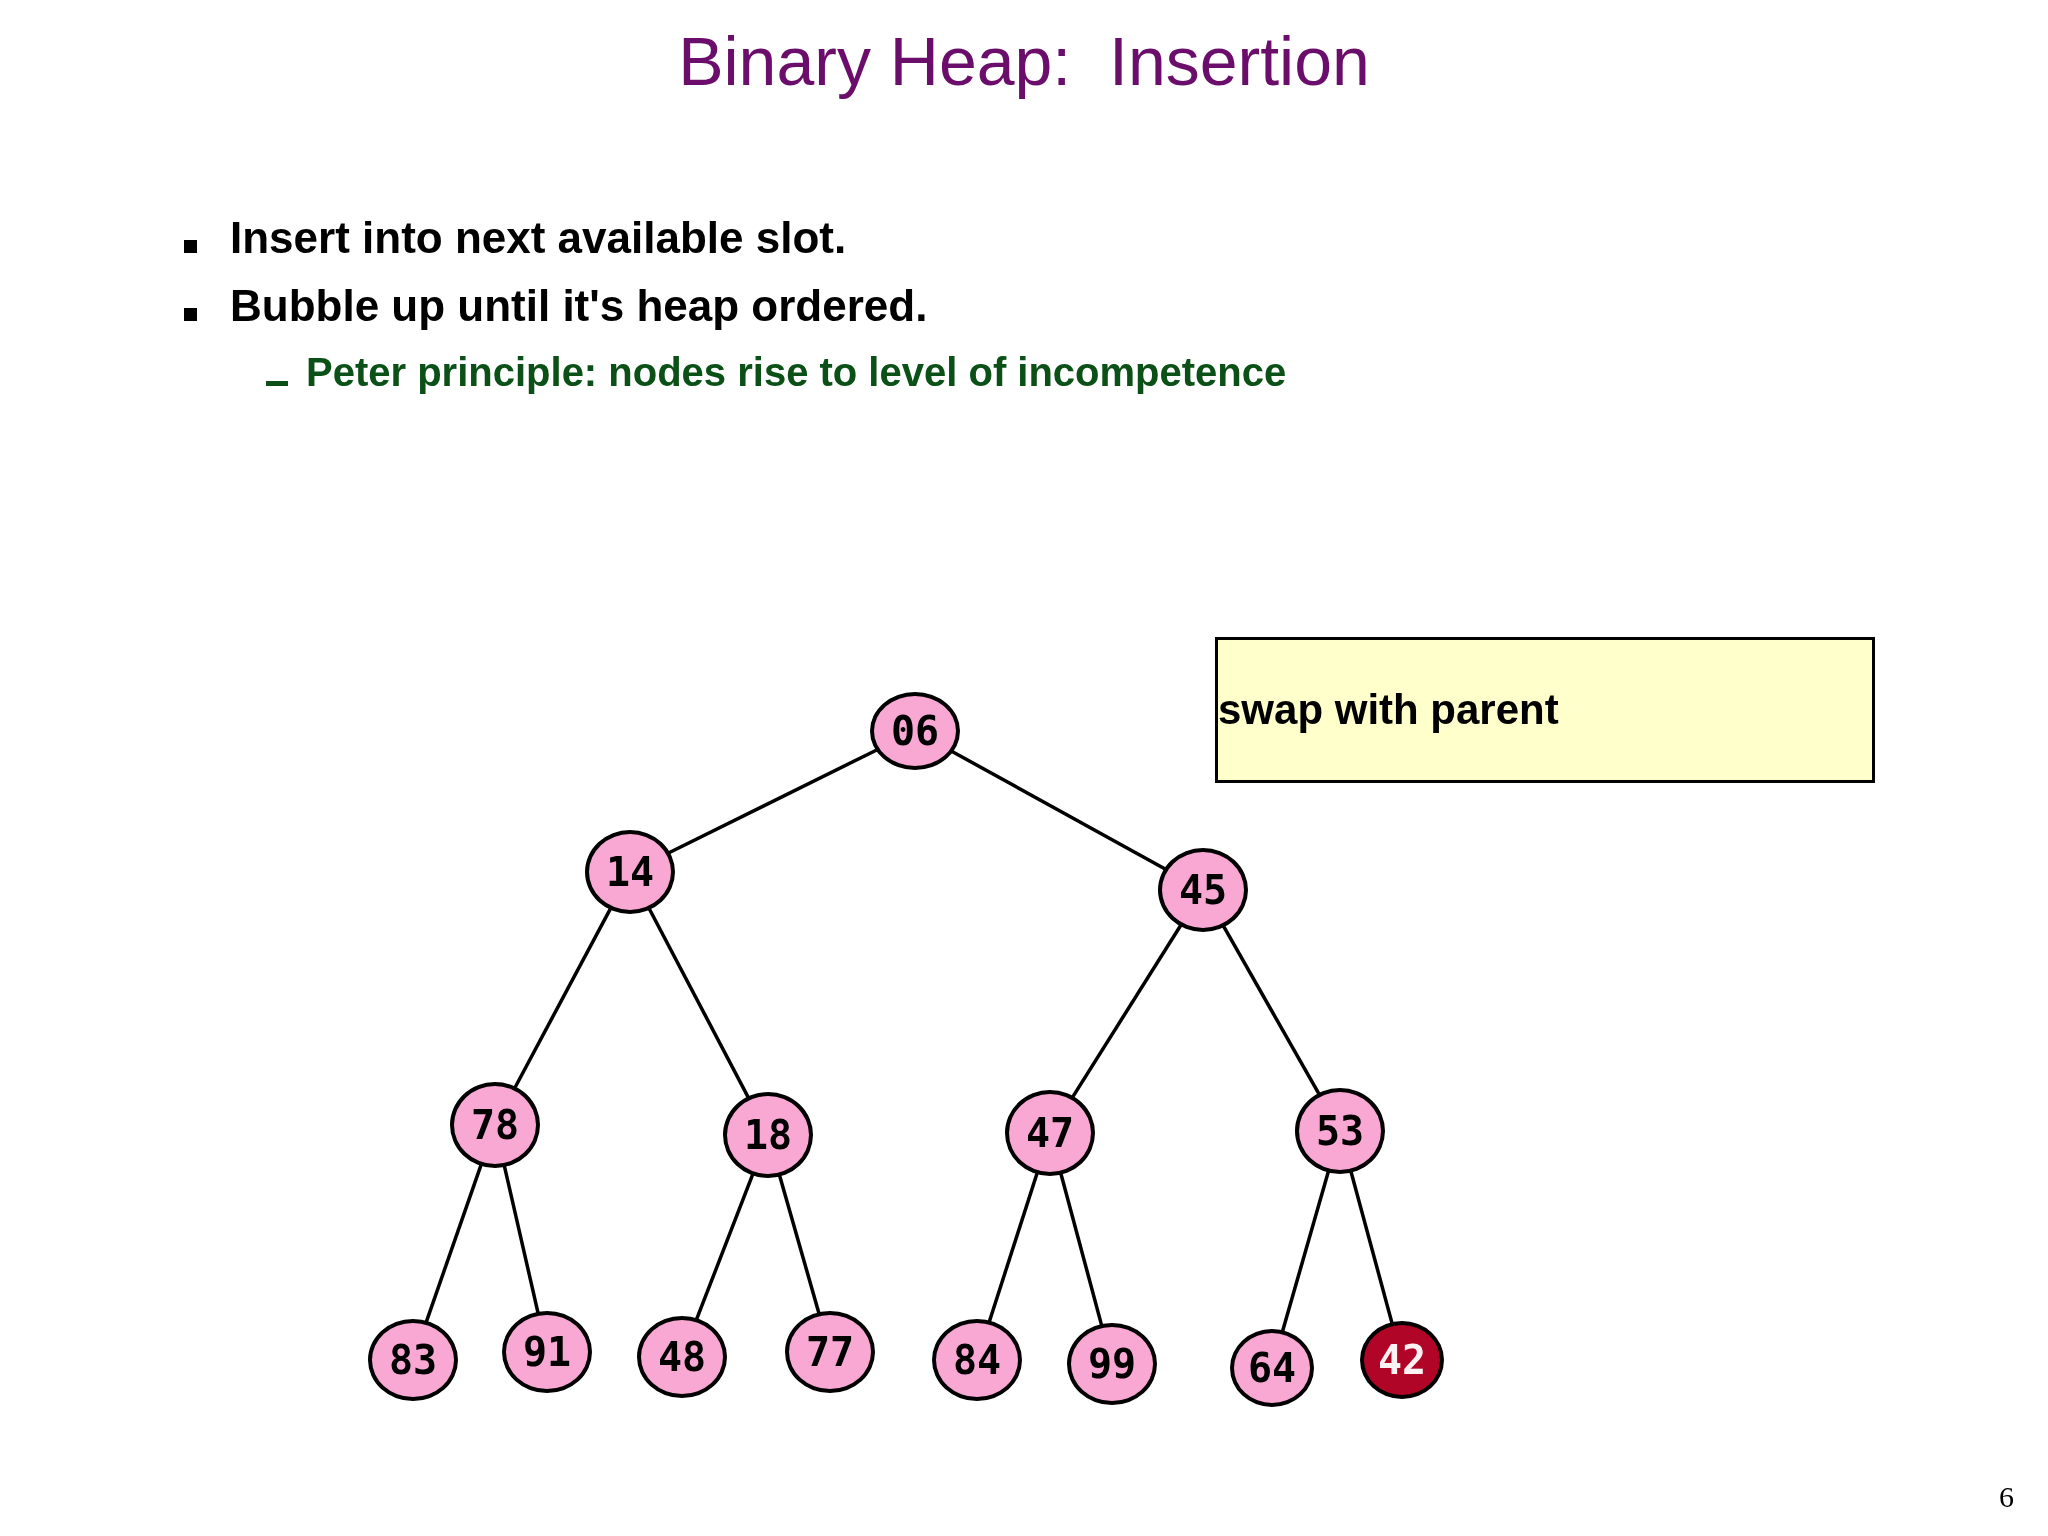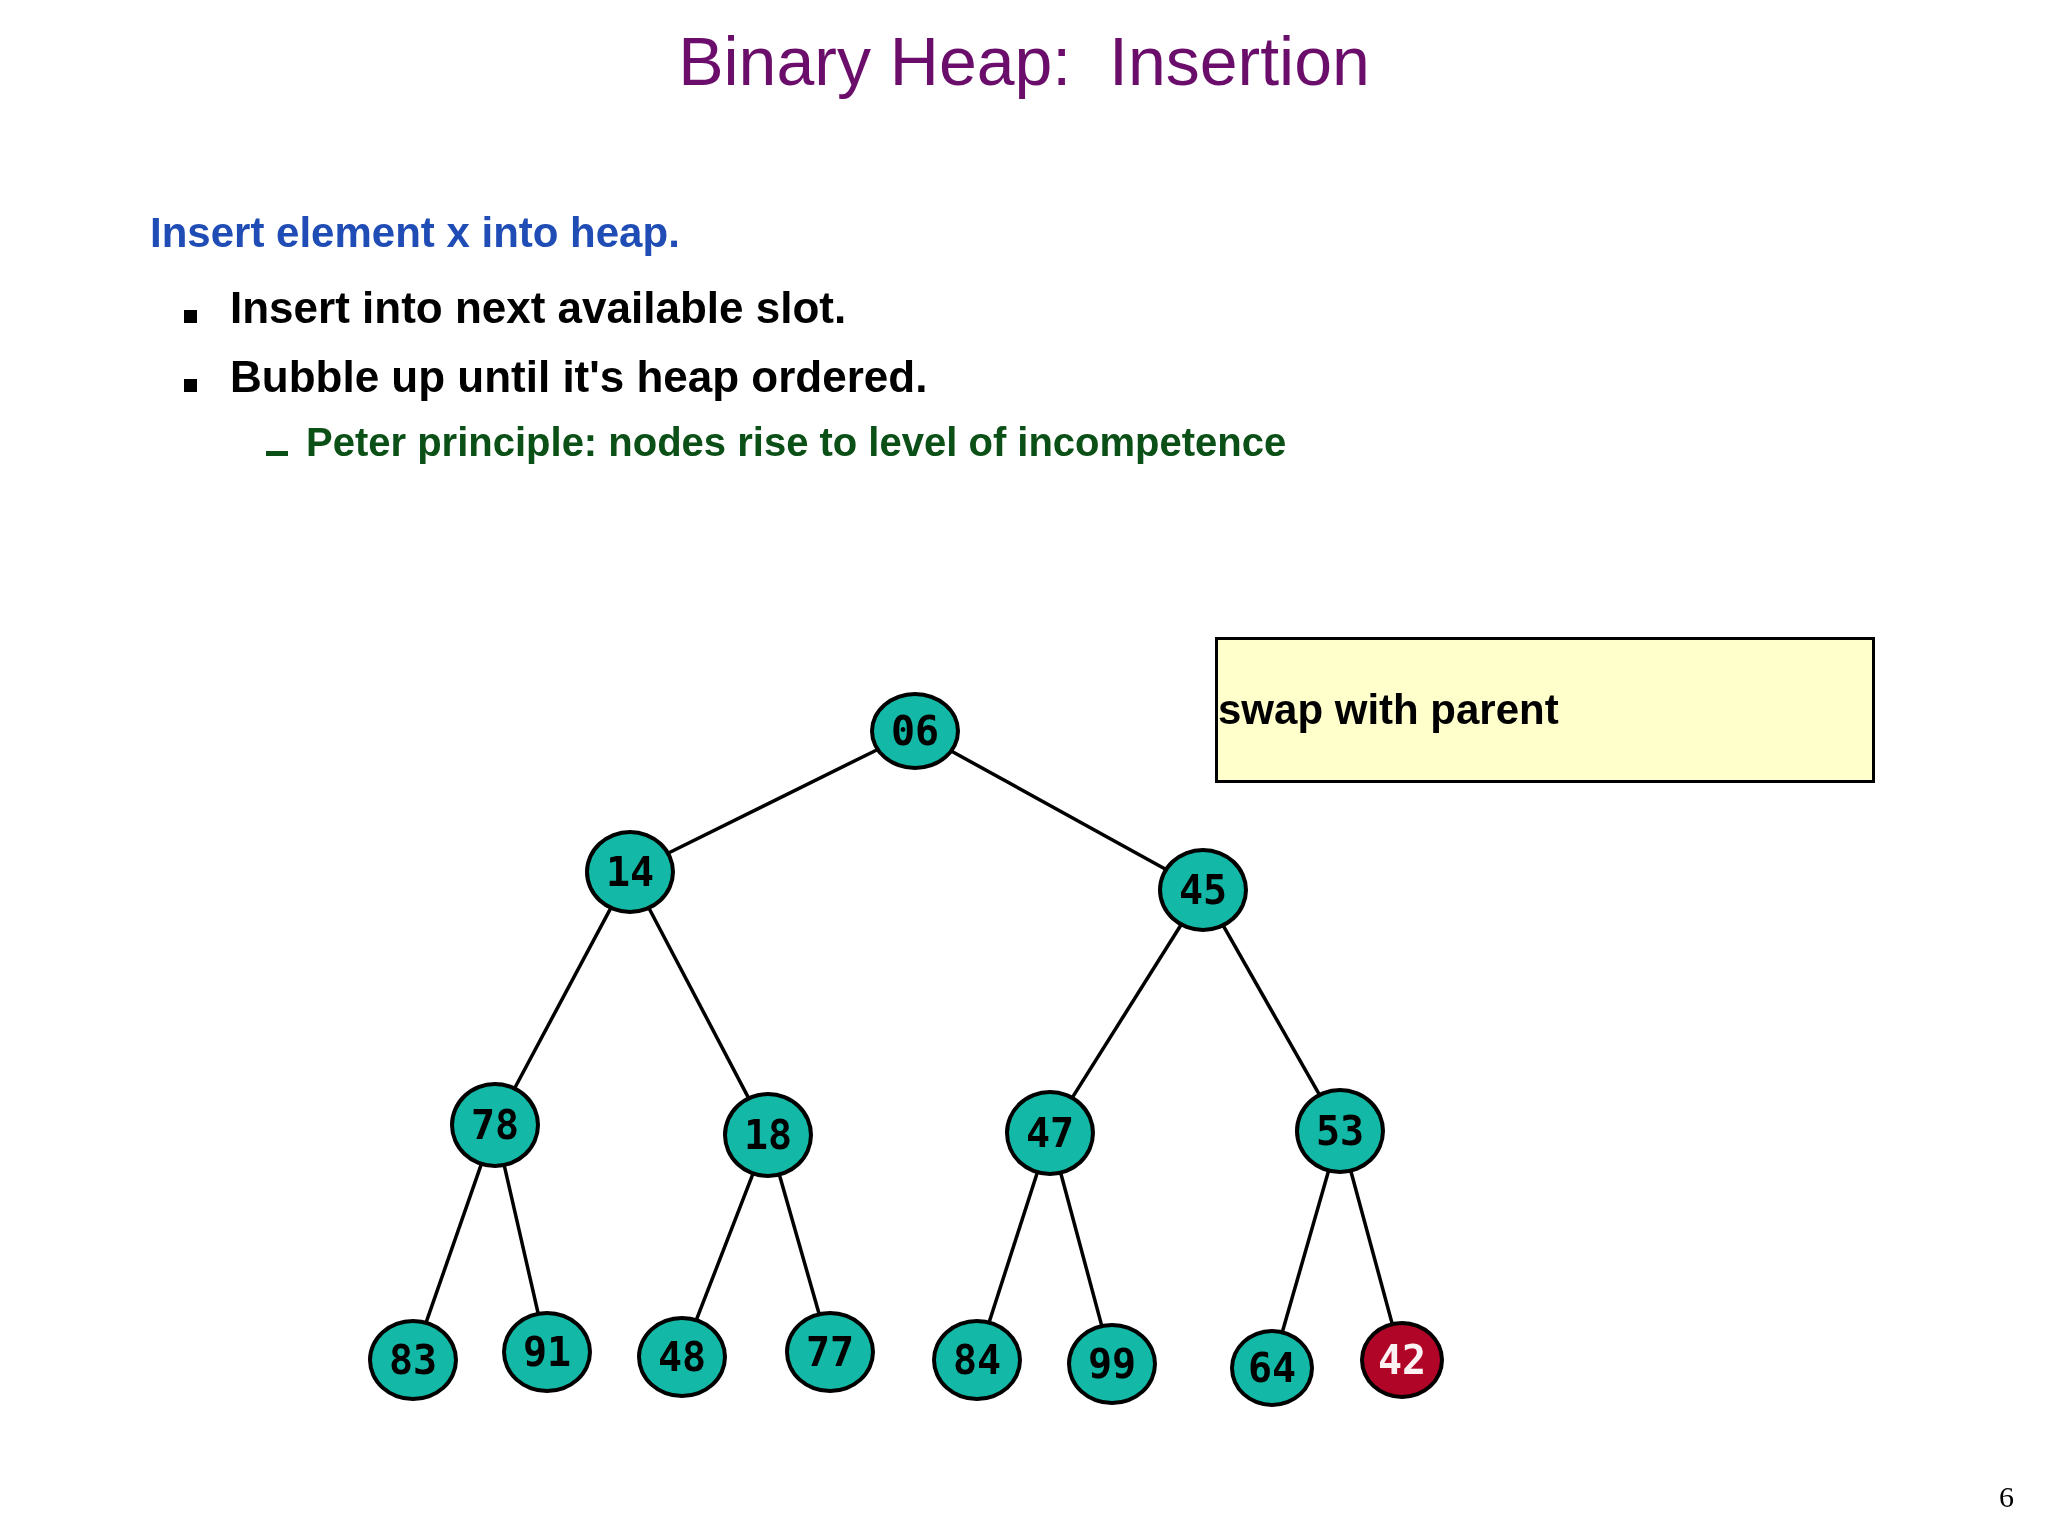--- a/index.html
+++ b/index.html
@@ -124,41 +124,40 @@
     border: 4px solid #000000;
     border-radius: 50%;
     box-sizing: border-box;
     display: flex;
     align-items: center;
     justify-content: center;
     font-family: "DejaVu Sans Mono", monospace;
     font-weight: bold;
     pointer-events: auto;
   }
-  .tree-node.gray  { background: #14b8a6; color: #000000; }
+  .tree-node.gray  { background: #f9a8d4; color: #000000; }
   .tree-node.red   { background: #b00526; color: #fdf2f3; }
 
   
   #page-number {
     position: absolute;
     right: 34px;
     bottom: 22px;
     font-size: 30px;
     color: #000000;
     font-family: "Liberation Serif", serif;
   }
 </style>
 </head>
 <body>
 
 <div id="slide-title">Binary Heap:  Insertion</div>
 
 <div id="body-text">
 
-  <div class="lead-line">Insert element x into heap.</div>
 
   <div class="bullet-row">
     <span class="bullet-marker-sq"></span>
     <span class="bullet-text">Insert into next available slot.</span>
   </div>
 
   <div class="bullet-row">
     <span class="bullet-marker-sq"></span>
     <span class="bullet-text">Bubble up until it's heap ordered.</span>
   </div>

